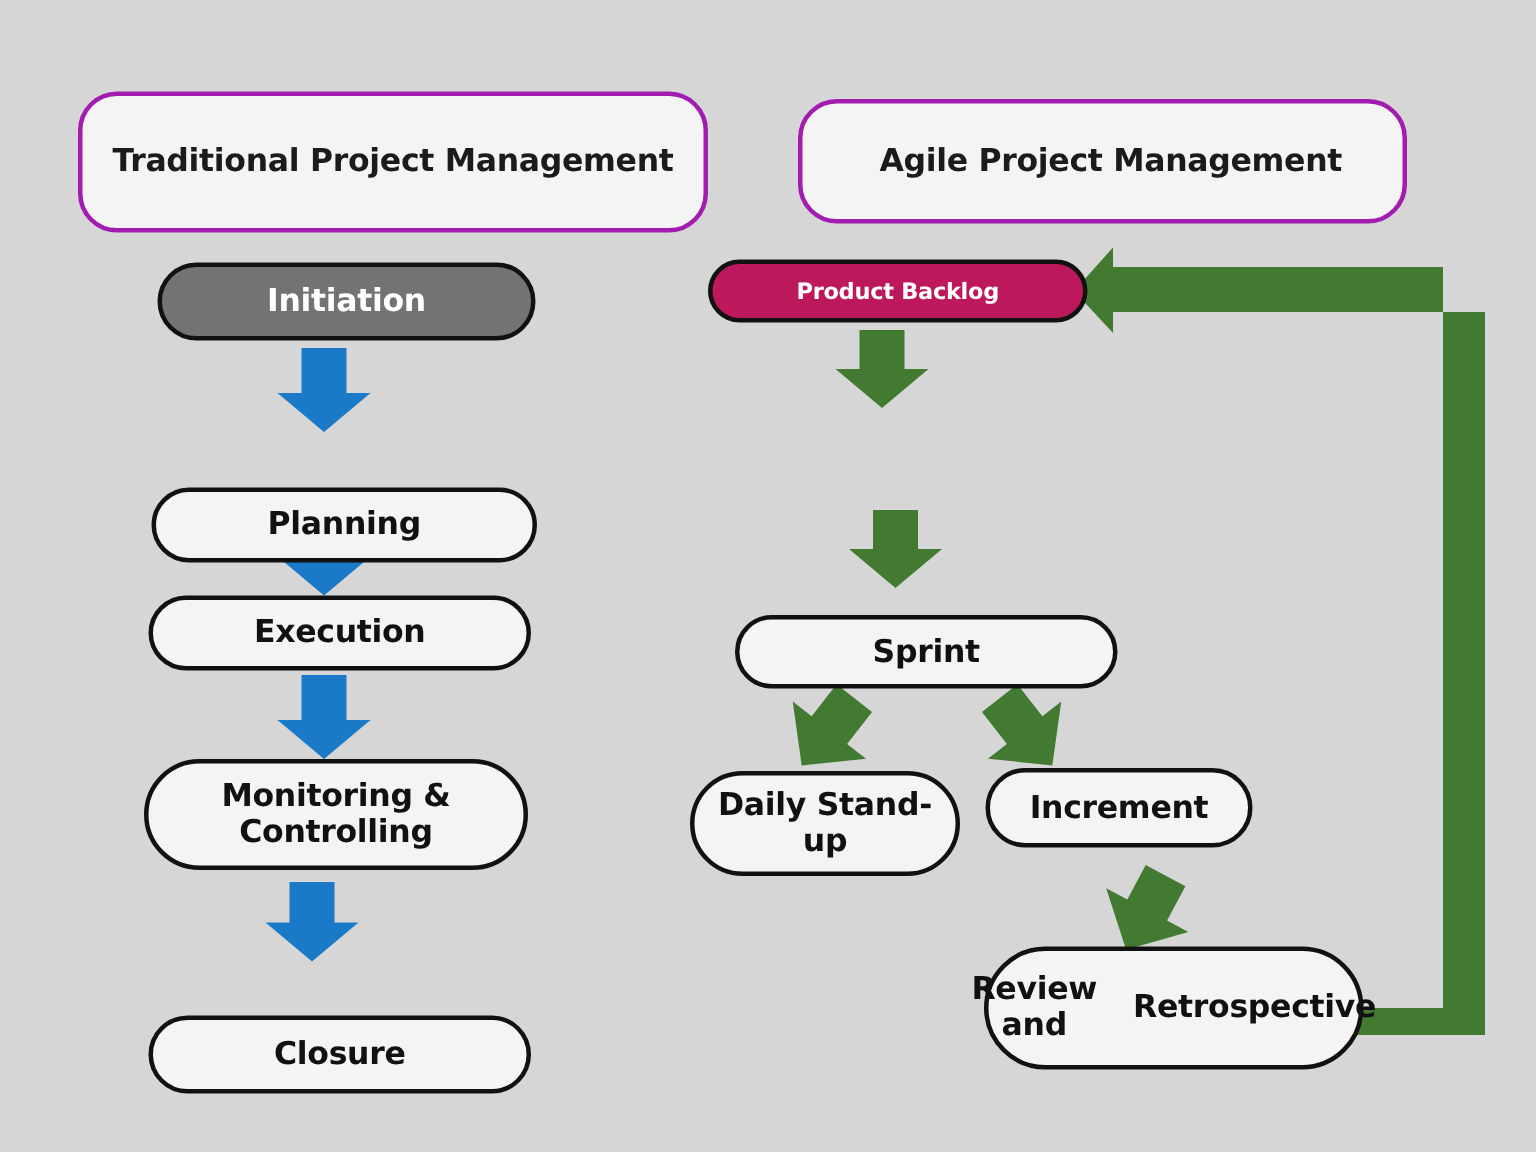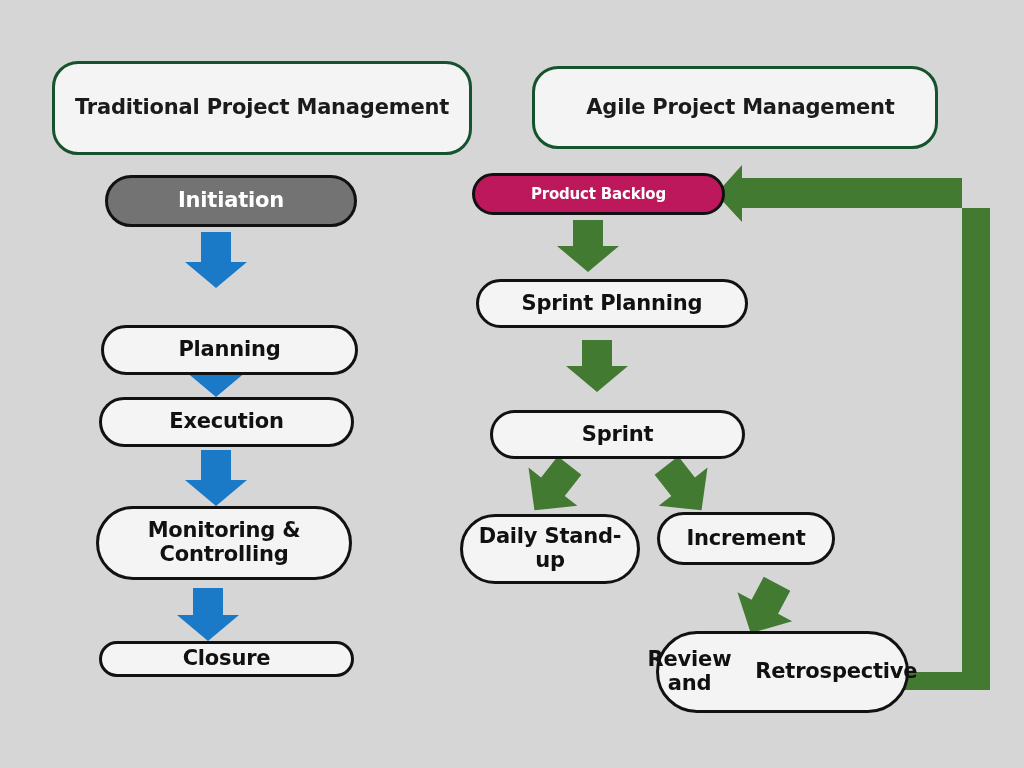--- a/index.html
+++ b/index.html
@@ -39,21 +39,21 @@
     background: #f4f4f4;
     border: 3px solid #111111;
     color: #111111;
     font-weight: bold;
     letter-spacing: -0.2px;
     line-height: 1.12;
     z-index: 3;
   }
   .node.header {
     background: #f4f4f4;
-    border: 3px solid #14532d;
+    border: 3px solid #a21caf;
     color: #1b1b1b;
     font-size: 21px;
     border-radius: 26px;
   }
   .node.blue {
     background: #737373;
     border-color: #111111;
     color: #ffffff;
   }
   .node.green {
@@ -134,35 +134,32 @@
 
   <div class="node n-std" style="left:99px; top:397px; width:255px; height:50px;">
     <span class="label">Execution</span>
   </div>
 
   <div class="node n-std" style="left:96px; top:506px; width:256px; height:74px; flex-direction:column;">
     <span class="label">Monitoring &amp;</span>
     <span class="label">Controlling</span>
   </div>
 
-  <div class="node n-std" style="left:99px; top:641px; width:255px; height:36px;">
+  <div class="node n-std" style="left:99px; top:677px; width:255px; height:52px;">
     <span class="label">Closure</span>
   </div>
 
   <div class="node header" style="left:532px; top:66px; width:406px; height:83px;padding-left:11px;">
     <span class="label">Agile Project Management</span>
   </div>
 
   <div class="node green n-small" style="left:472px; top:173px; width:253px; height:42px;">
     <span class="label">Product Backlog</span>
   </div>
 
-  <div class="node n-std" style="left:476px; top:279px; width:272px; height:49px;">
-    <span class="label">Sprint Planning</span>
-  </div>
 
   <div class="node n-std" style="left:490px; top:410px; width:255px; height:49px;">
     <span class="label">Sprint</span>
   </div>
 
   <div class="node n-std" style="left:460px; top:514px; width:180px; height:70px;">
     <span class="label">Daily Stand-up</span>
   </div>
 
   <div class="node n-std" style="left:657px; top:512px; width:178px; height:53px;">

